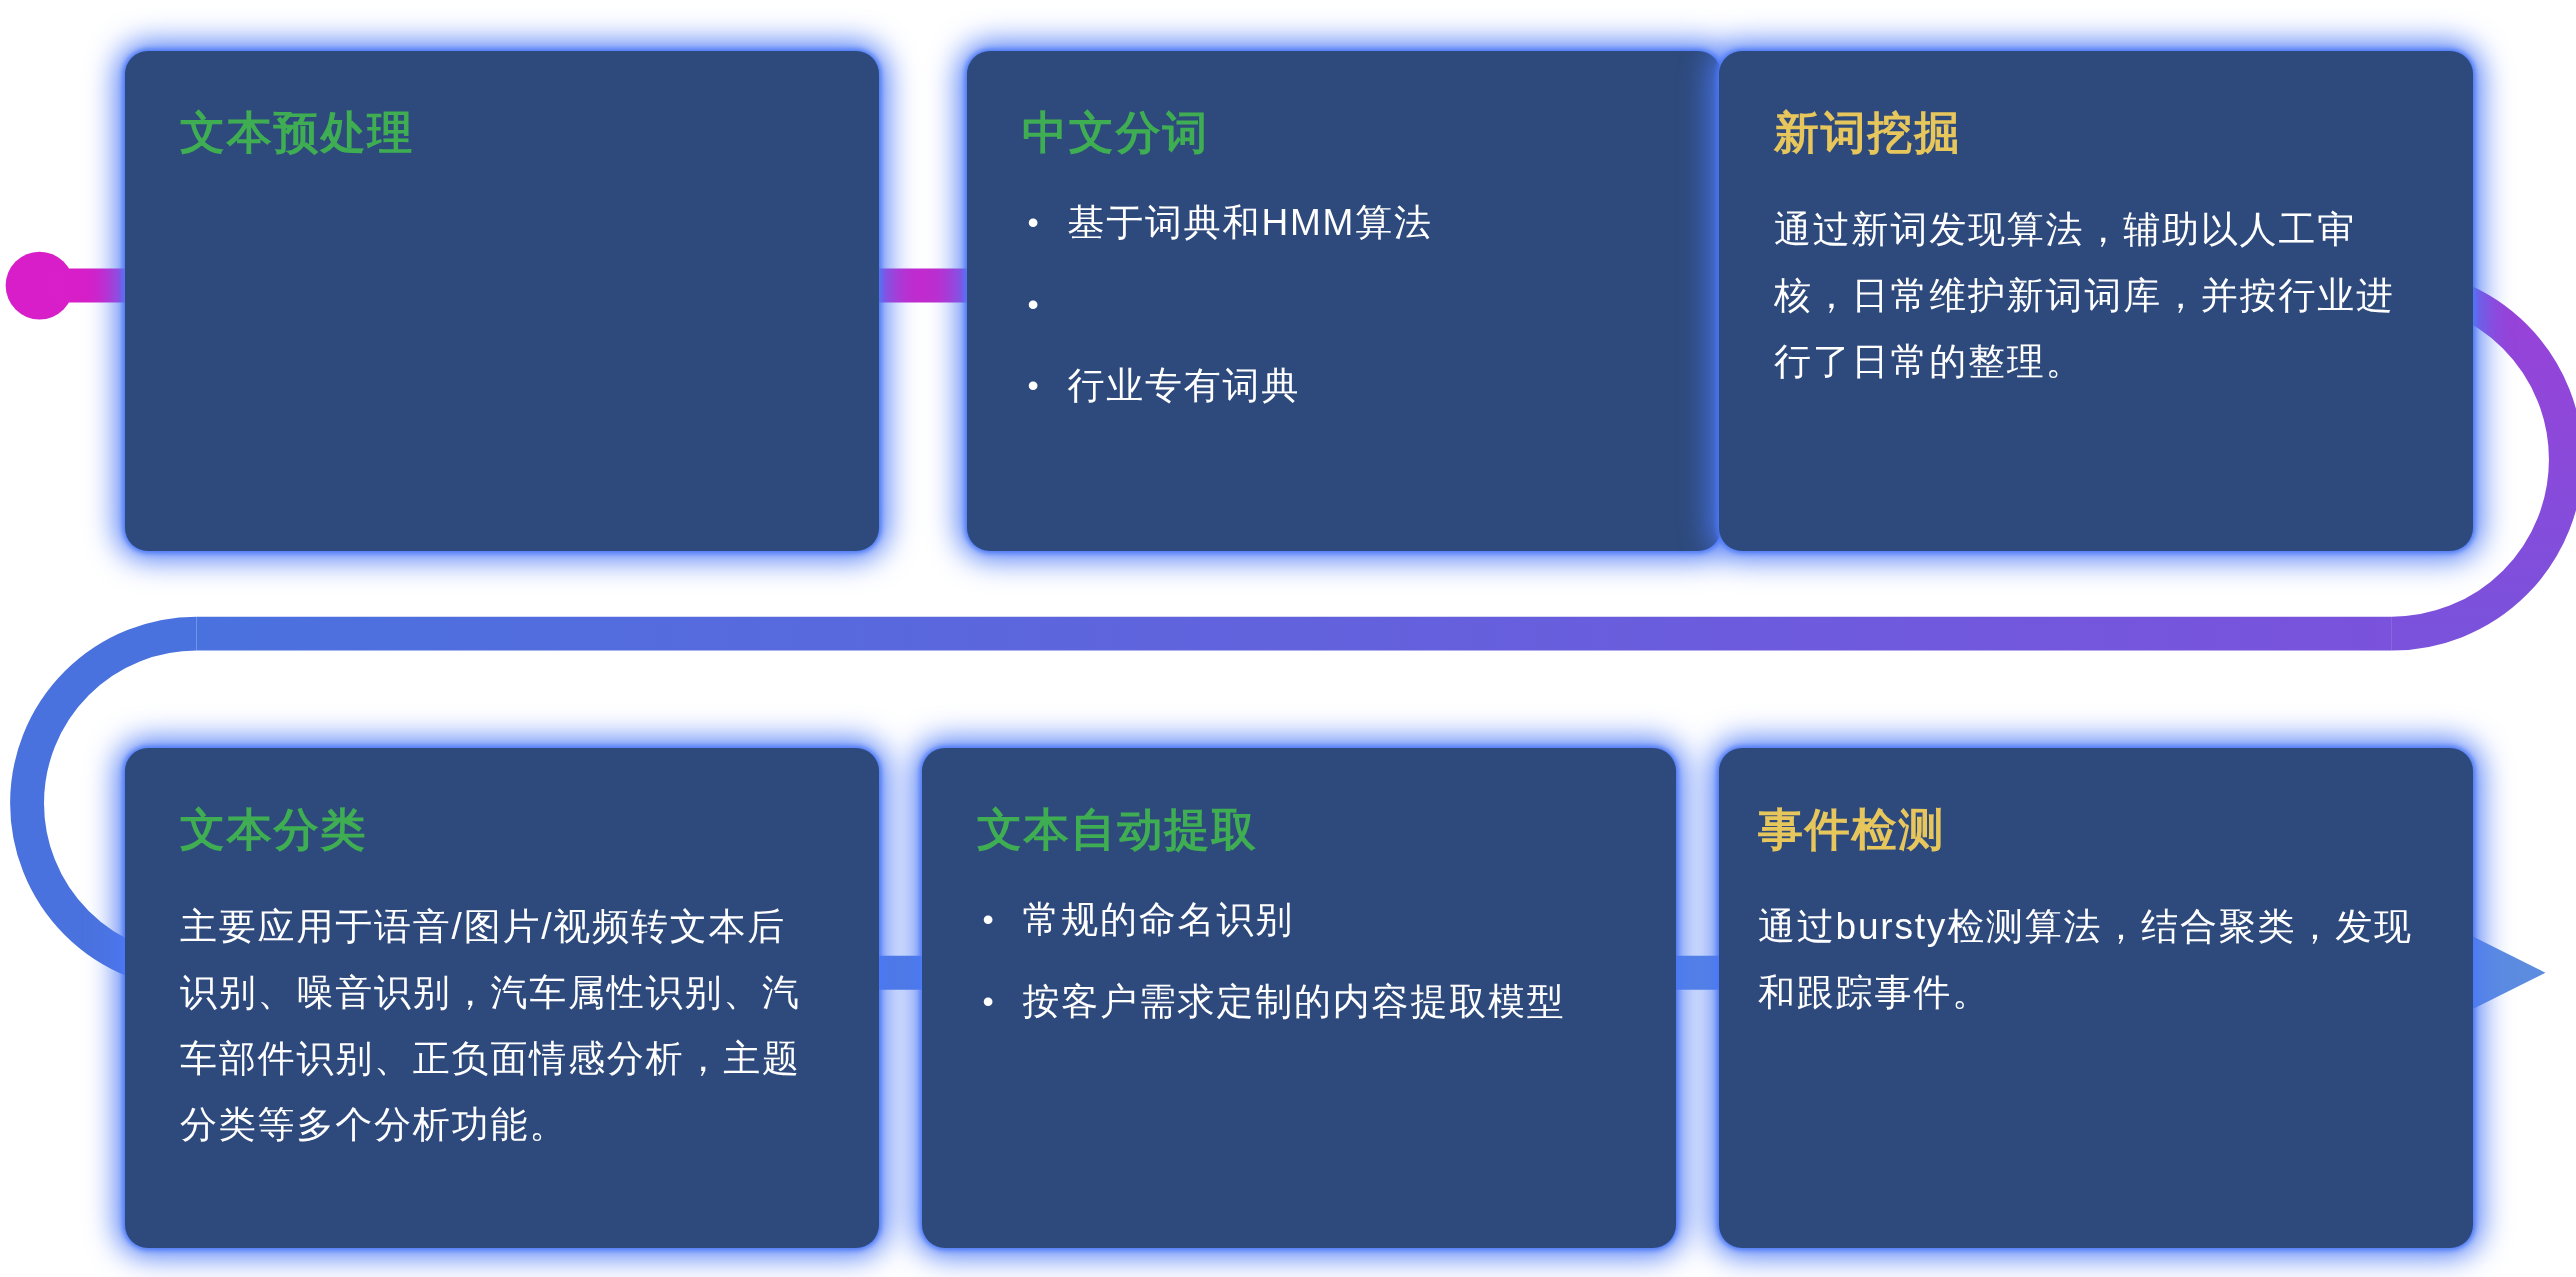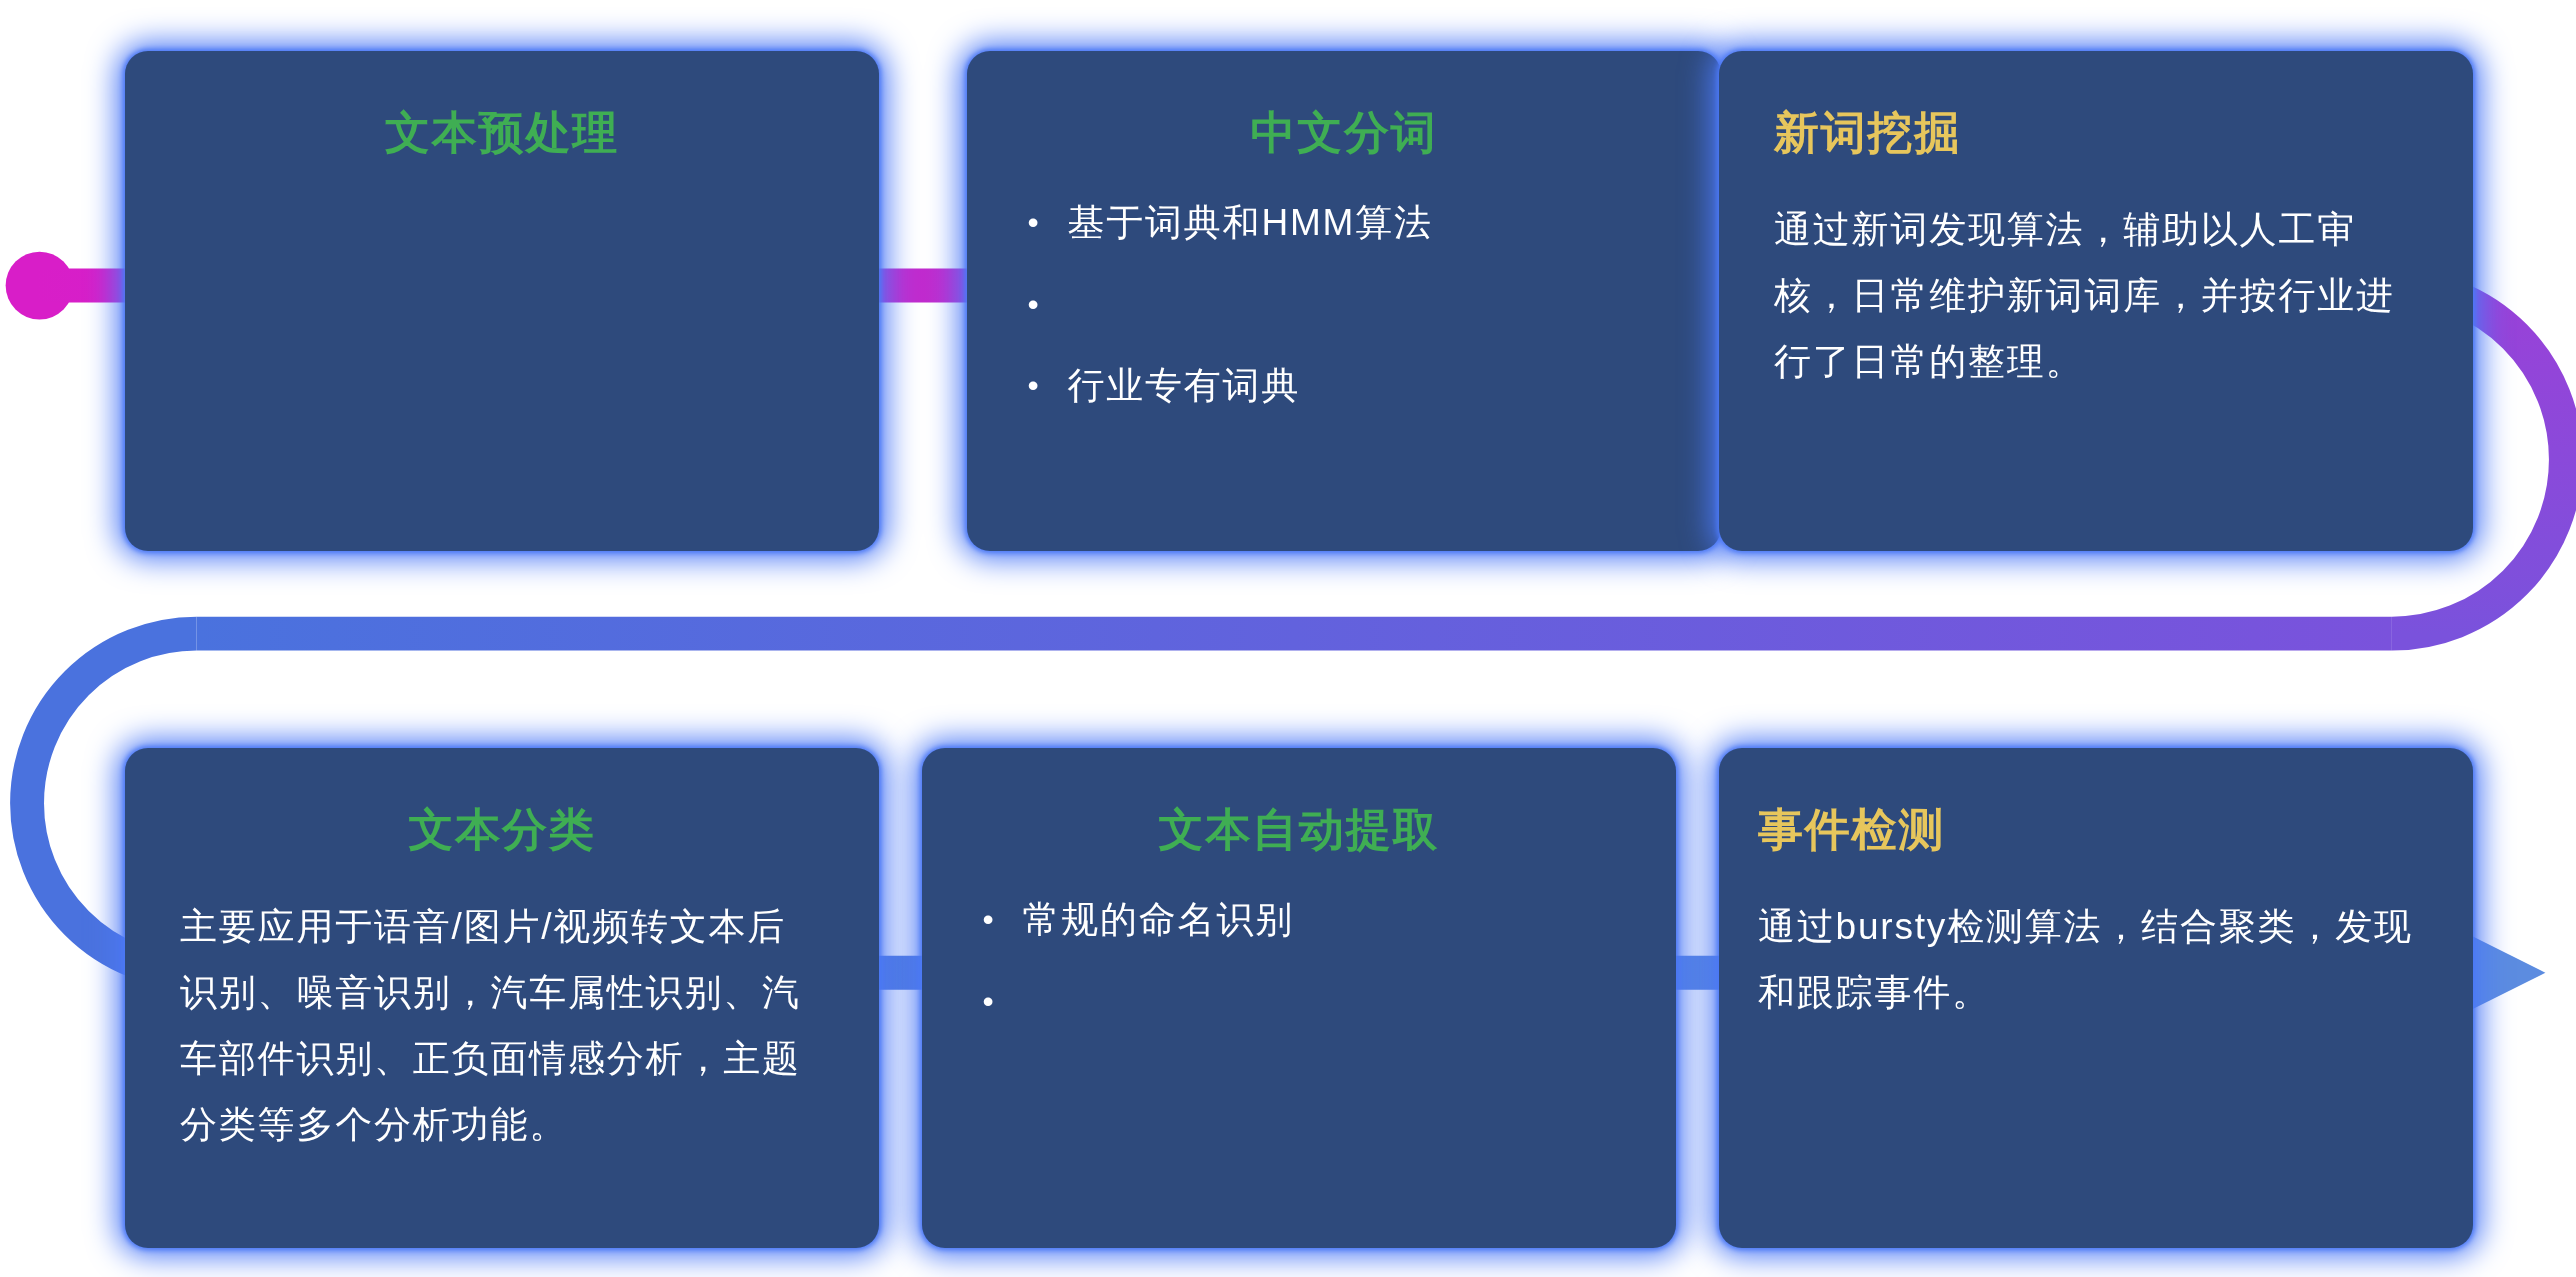--- a/index.html
+++ b/index.html
@@ -39,21 +39,21 @@
   .pos-2{left:1719px;top:51px;}
   .pos-3{left:125px;top:748px;}
   .pos-4{left:922px;top:748px;}
   .pos-5{left:1719px;top:748px;padding-left:39px;}
   .card-title{
     margin:7.1px 0 34px 0;
     font-size:45px;
     font-weight:bold;
     letter-spacing:1.8px;
   }
-  .t-green{color:var(--title-green);text-align:center;}
+  .t-green{color:var(--title-green);}
   .t-yellow{color:var(--title-yellow);}
   .card-body{
     margin:0;
     color:var(--body-text);
     font-size:37px;
     line-height:1.78;
     letter-spacing:1.8px;
   }
   .bullets{
     list-style:none;
@@ -142,20 +142,21 @@
 
   <section class="card pos-4">
     <h2 class="card-title t-green">文本自动提取</h2>
     <ul class="bullets">
       <li class="bullet">
         <span class="dot">•</span>
         <span>常规的命名识别</span>
       </li>
       <li class="bullet">
         <span class="dot">•</span>
+        <span>按客户需求定制的内容提取模型</span>
       </li>
     </ul>
   </section>
 
   <section class="card pos-5">
     <h2 class="card-title t-yellow">事件检测</h2>
     <p class="card-body">通过bursty检测算法，结合聚类，发现和跟踪事件。</p>
   </section>
 
 </div>

